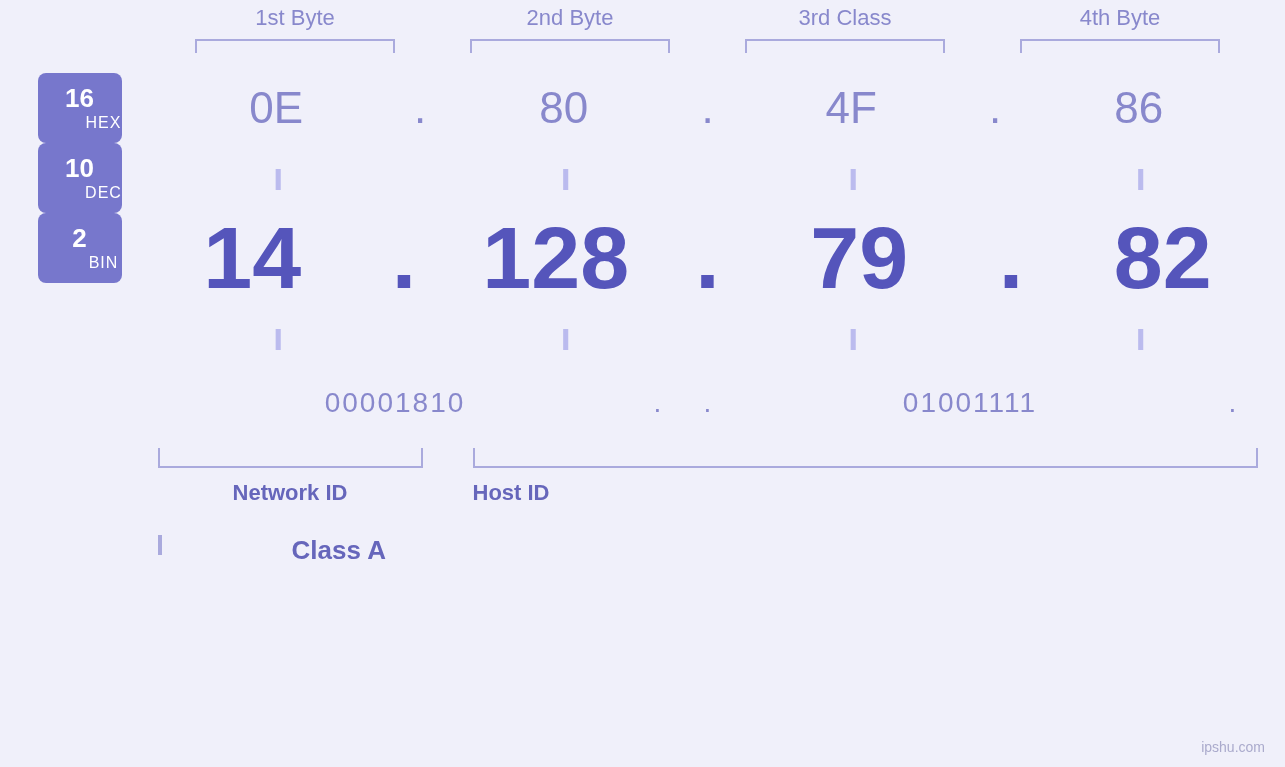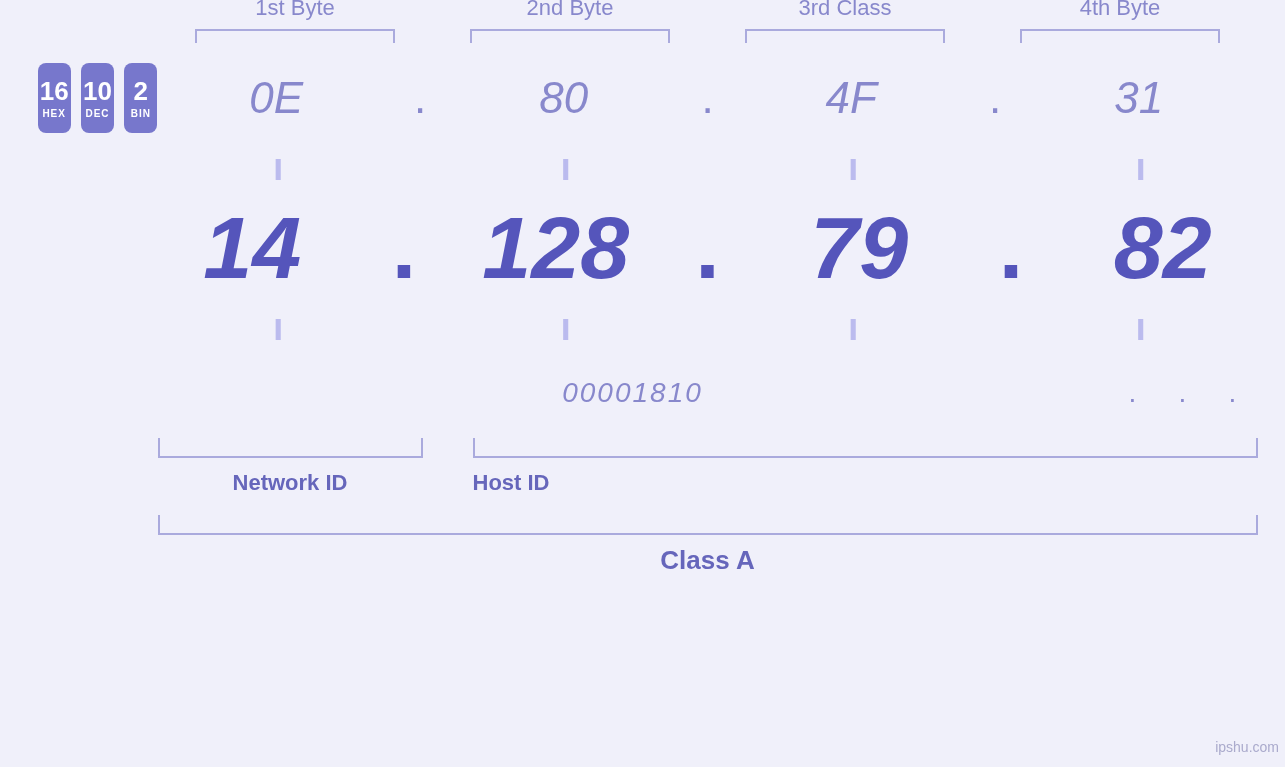--- a/index.html
+++ b/index.html
@@ -68,20 +68,21 @@
 
     
     .content-area {
       display: flex;
       width: 1230px;
       align-items: stretch;
     }
 
     .base-labels {
       display: flex;
+      flex-direction: column;
       justify-content: flex-start;
       width: 130px;
       padding: 10px 0;
     }
 
     .base-badge {
       width: 84px;
       height: 70px;
       background-color: #7777cc;
       border-radius: 8px;
@@ -93,44 +94,44 @@
       margin-left: 10px;
     }
 
     .base-num {
       font-size: 26px;
       font-weight: bold;
       line-height: 1.2;
     }
 
     .base-text {
-      font-size: 10px;
-      font-weight: 700;
+      font-size: 16px;
+      font-weight: 400;
       letter-spacing: 1px;
+      padding-left: 48px;
     }
 
     .rows-container {
       flex: 1;
       display: flex;
       flex-direction: column;
     }
 
     
     .hex-row {
       display: flex;
       align-items: center;
       height: 90px;
     }
 
     .byte-cell {
       flex: 1;
       display: flex;
       align-items: center;
       justify-content: center;
-      font-style: italic;
     }
 
     .dot-cell {
       width: 50px;
       display: flex;
       align-items: center;
       justify-content: center;
     }
 
     .hex-value {
@@ -268,21 +269,22 @@
       color: #6666bb;
       font-size: 22px;
       font-weight: 600;
     }
 
     
     .class-section {
       width: 1230px;
       margin-top: 15px;
       display: flex;
-      flex-direction: column;
+      flex-direction: row;
+      align-items: center;
     }
 
     .class-bracket-row {
       display: flex;
       height: 20px;
     }
 
     .class-left-spacer {
       width: 130px;
     }
@@ -303,21 +305,21 @@
       flex: 1;
       text-align: center;
       color: #6666bb;
       font-size: 26px;
       font-weight: 600;
     }
 
     .watermark {
       position: absolute;
       bottom: 12px;
-      right: 6px;
+      right: 20px;
       color: #aaaacc;
       font-size: 14px;
     }
 
     .spacer-dot {
       width: 50px;
     }
   </style>
 </head>
 <body>
@@ -378,21 +380,21 @@
         <div class="dot-cell">
           <span class="dot-hex">.</span>
         </div>
         <div class="byte-cell">
           <span class="hex-value">4F</span>
         </div>
         <div class="dot-cell">
           <span class="dot-hex">.</span>
         </div>
         <div class="byte-cell">
-          <span class="hex-value">31</span>
+          <span class="hex-value">86</span>
         </div>
       </div>
 
       <div class="equals-row">
         <div class="equals-cell">
           <span class="equals-symbol">||</span>
         </div>
         <div class="spacer-dot"></div>
         <div class="equals-cell">
           <span class="equals-symbol">||</span>
@@ -451,20 +453,23 @@
 
       <div class="bin-row">
         <div class="byte-cell">
           <span class="bin-value">00001810</span>
         </div>
         <div class="dot-cell">
           <span class="dot-bin">.</span>
         </div>
         <div class="dot-cell">
           <span class="dot-bin">.</span>
+        </div>
+        <div class="byte-cell">
+          <span class="bin-value">01001111</span>
         </div>
         <div class="dot-cell">
           <span class="dot-bin">.</span>
         </div>
       </div>
 
     </div>
   </div>
 
   <div class="bottom-section">

